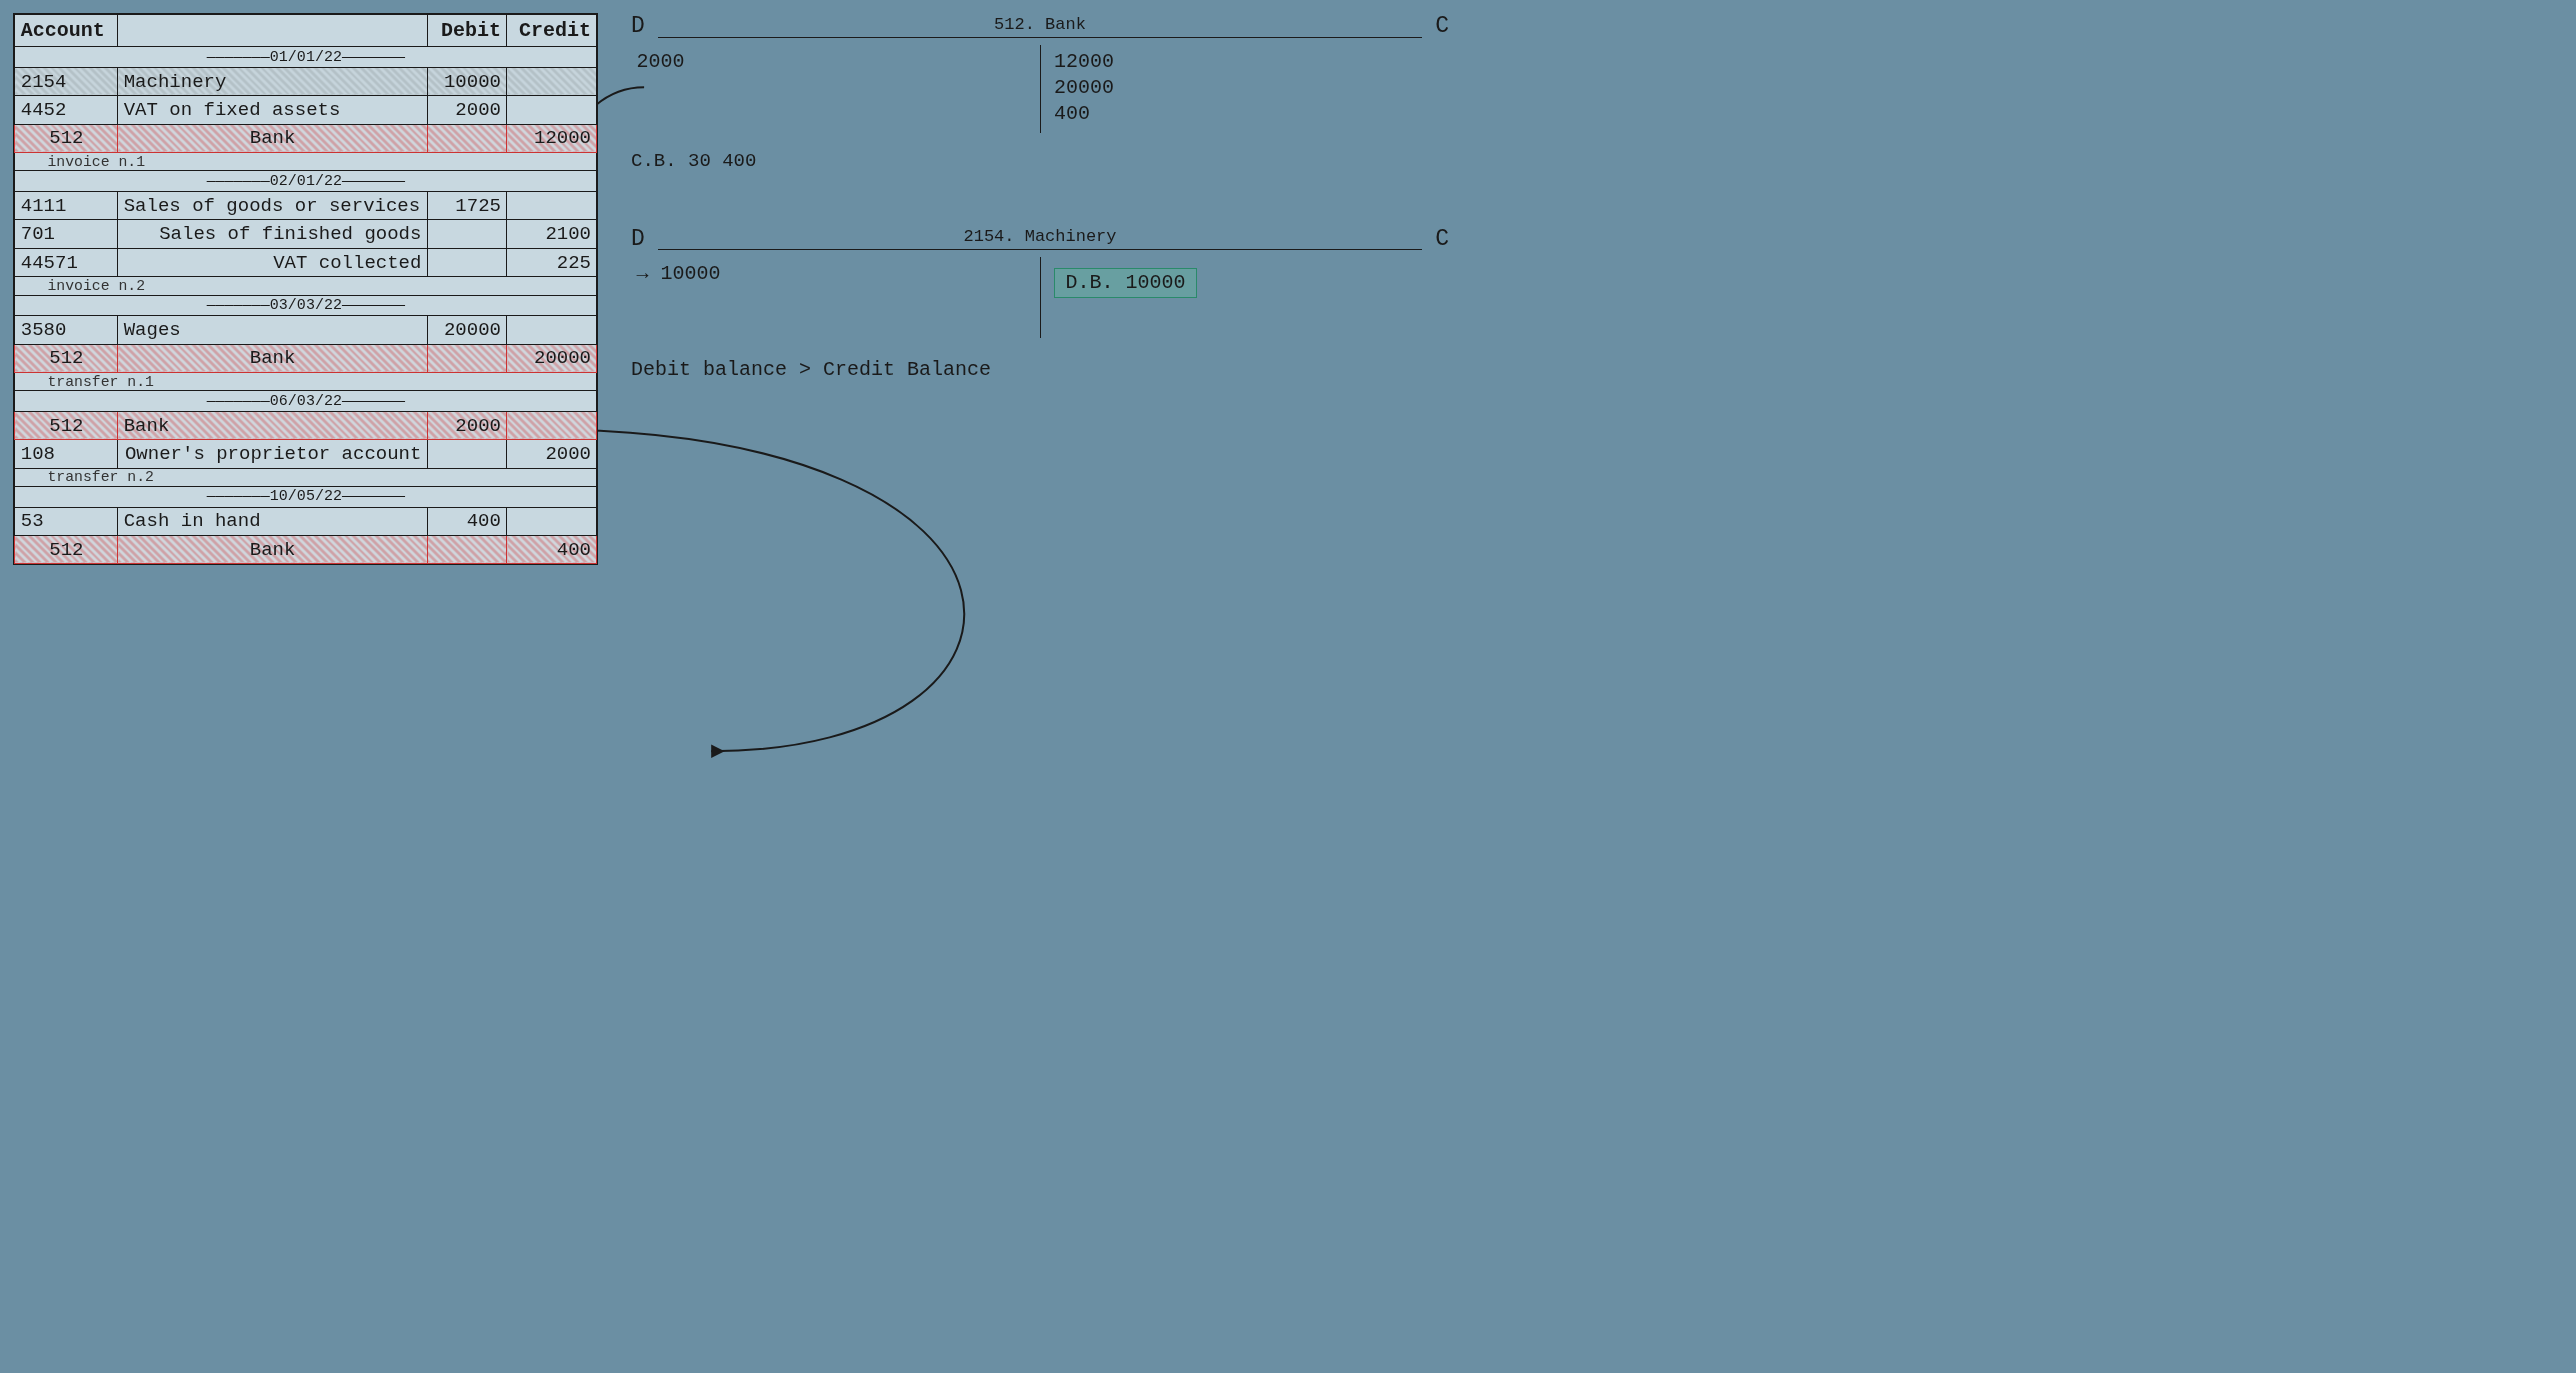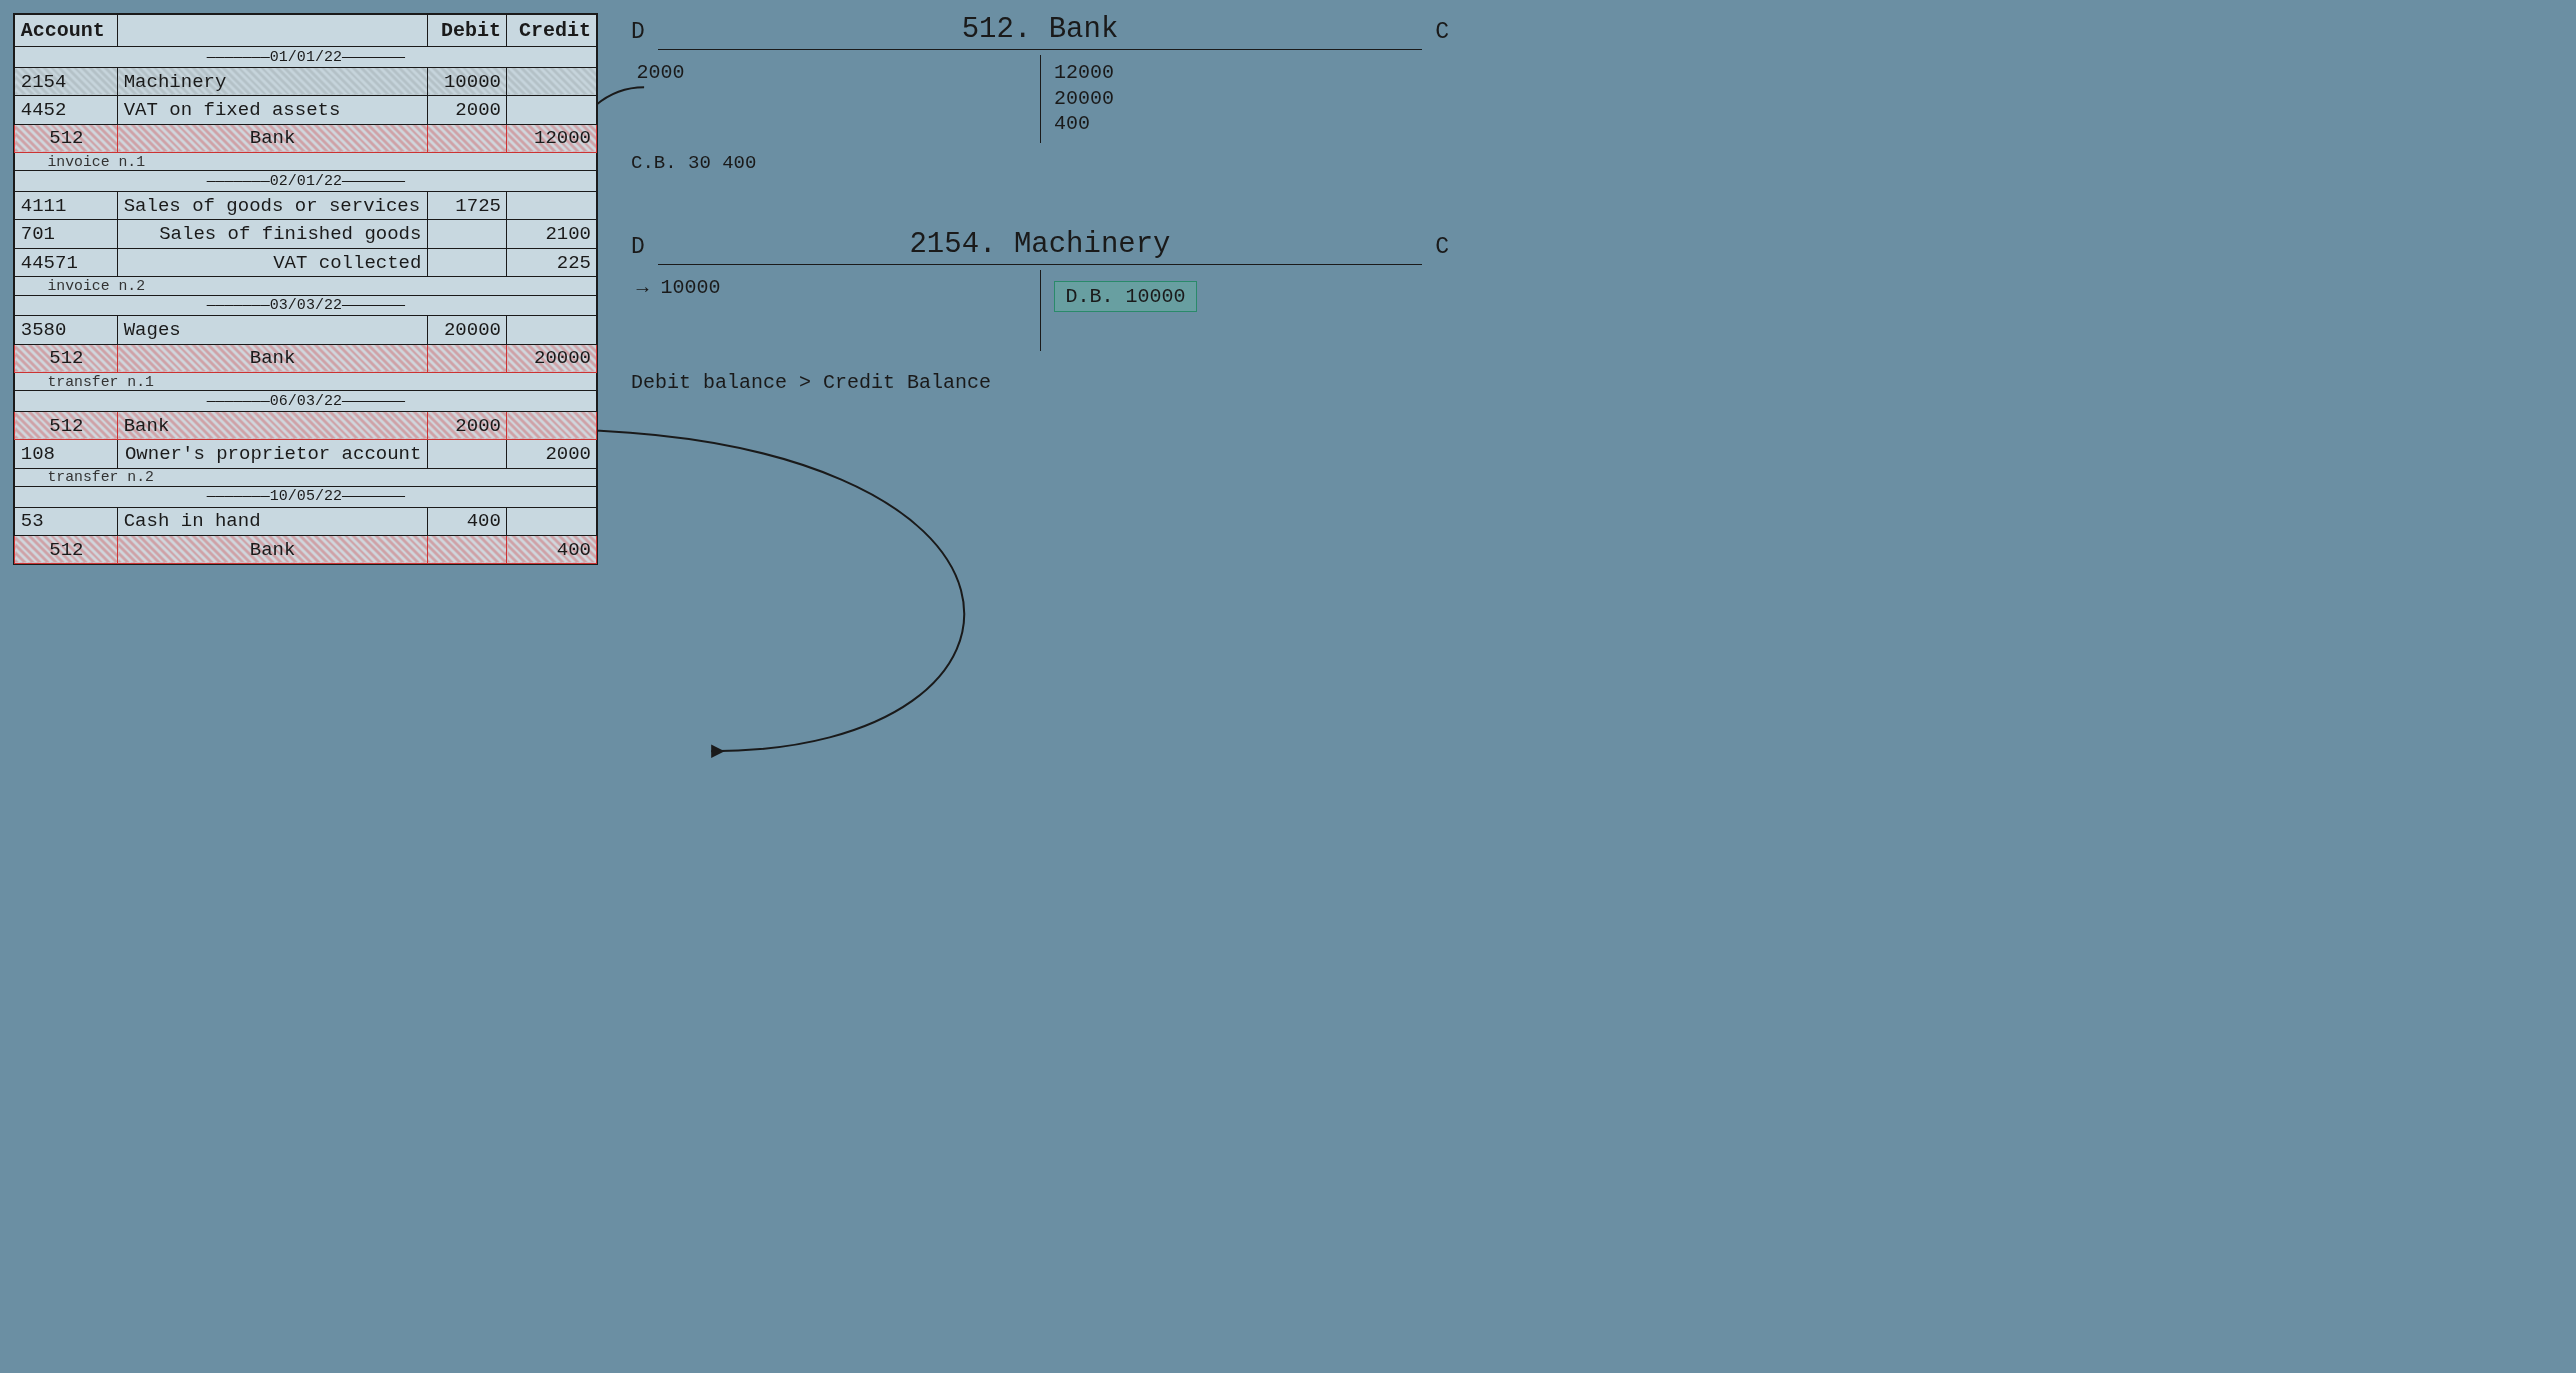--- a/index.html
+++ b/index.html
@@ -122,21 +122,21 @@
     }
 
     .t-label-c {
       font-size: 23px;
       font-family: 'Courier New', monospace;
       color: #1a1a1a;
       margin-left: 13.4px;
     }
 
     .t-account-title {
-      font-size: 29px;
+      font-size: 17px;
       font-family: 'Courier New', monospace;
       color: #1a1a1a;
       border-bottom: 1.3px solid #1a1a1a;
       flex: 1;
       text-align: center;
       padding-bottom: 2.7px;
     }
 
     .t-account-body {
       display: flex;
@@ -164,21 +164,21 @@
 
     .t-credit-col .entry {
       display: block;
       margin-bottom: 2.7px;
     }
 
     .cb-label {
       font-size: 19px;
       font-family: 'Courier New', monospace;
       color: #1a1a1a;
-      margin-top: 9px;
+      margin-top: 17px;
     }
 
     
     .t-account-machinery {
       margin-top: 13.4px;
     }
 
     
     .db-box {
       display: inline-block;

